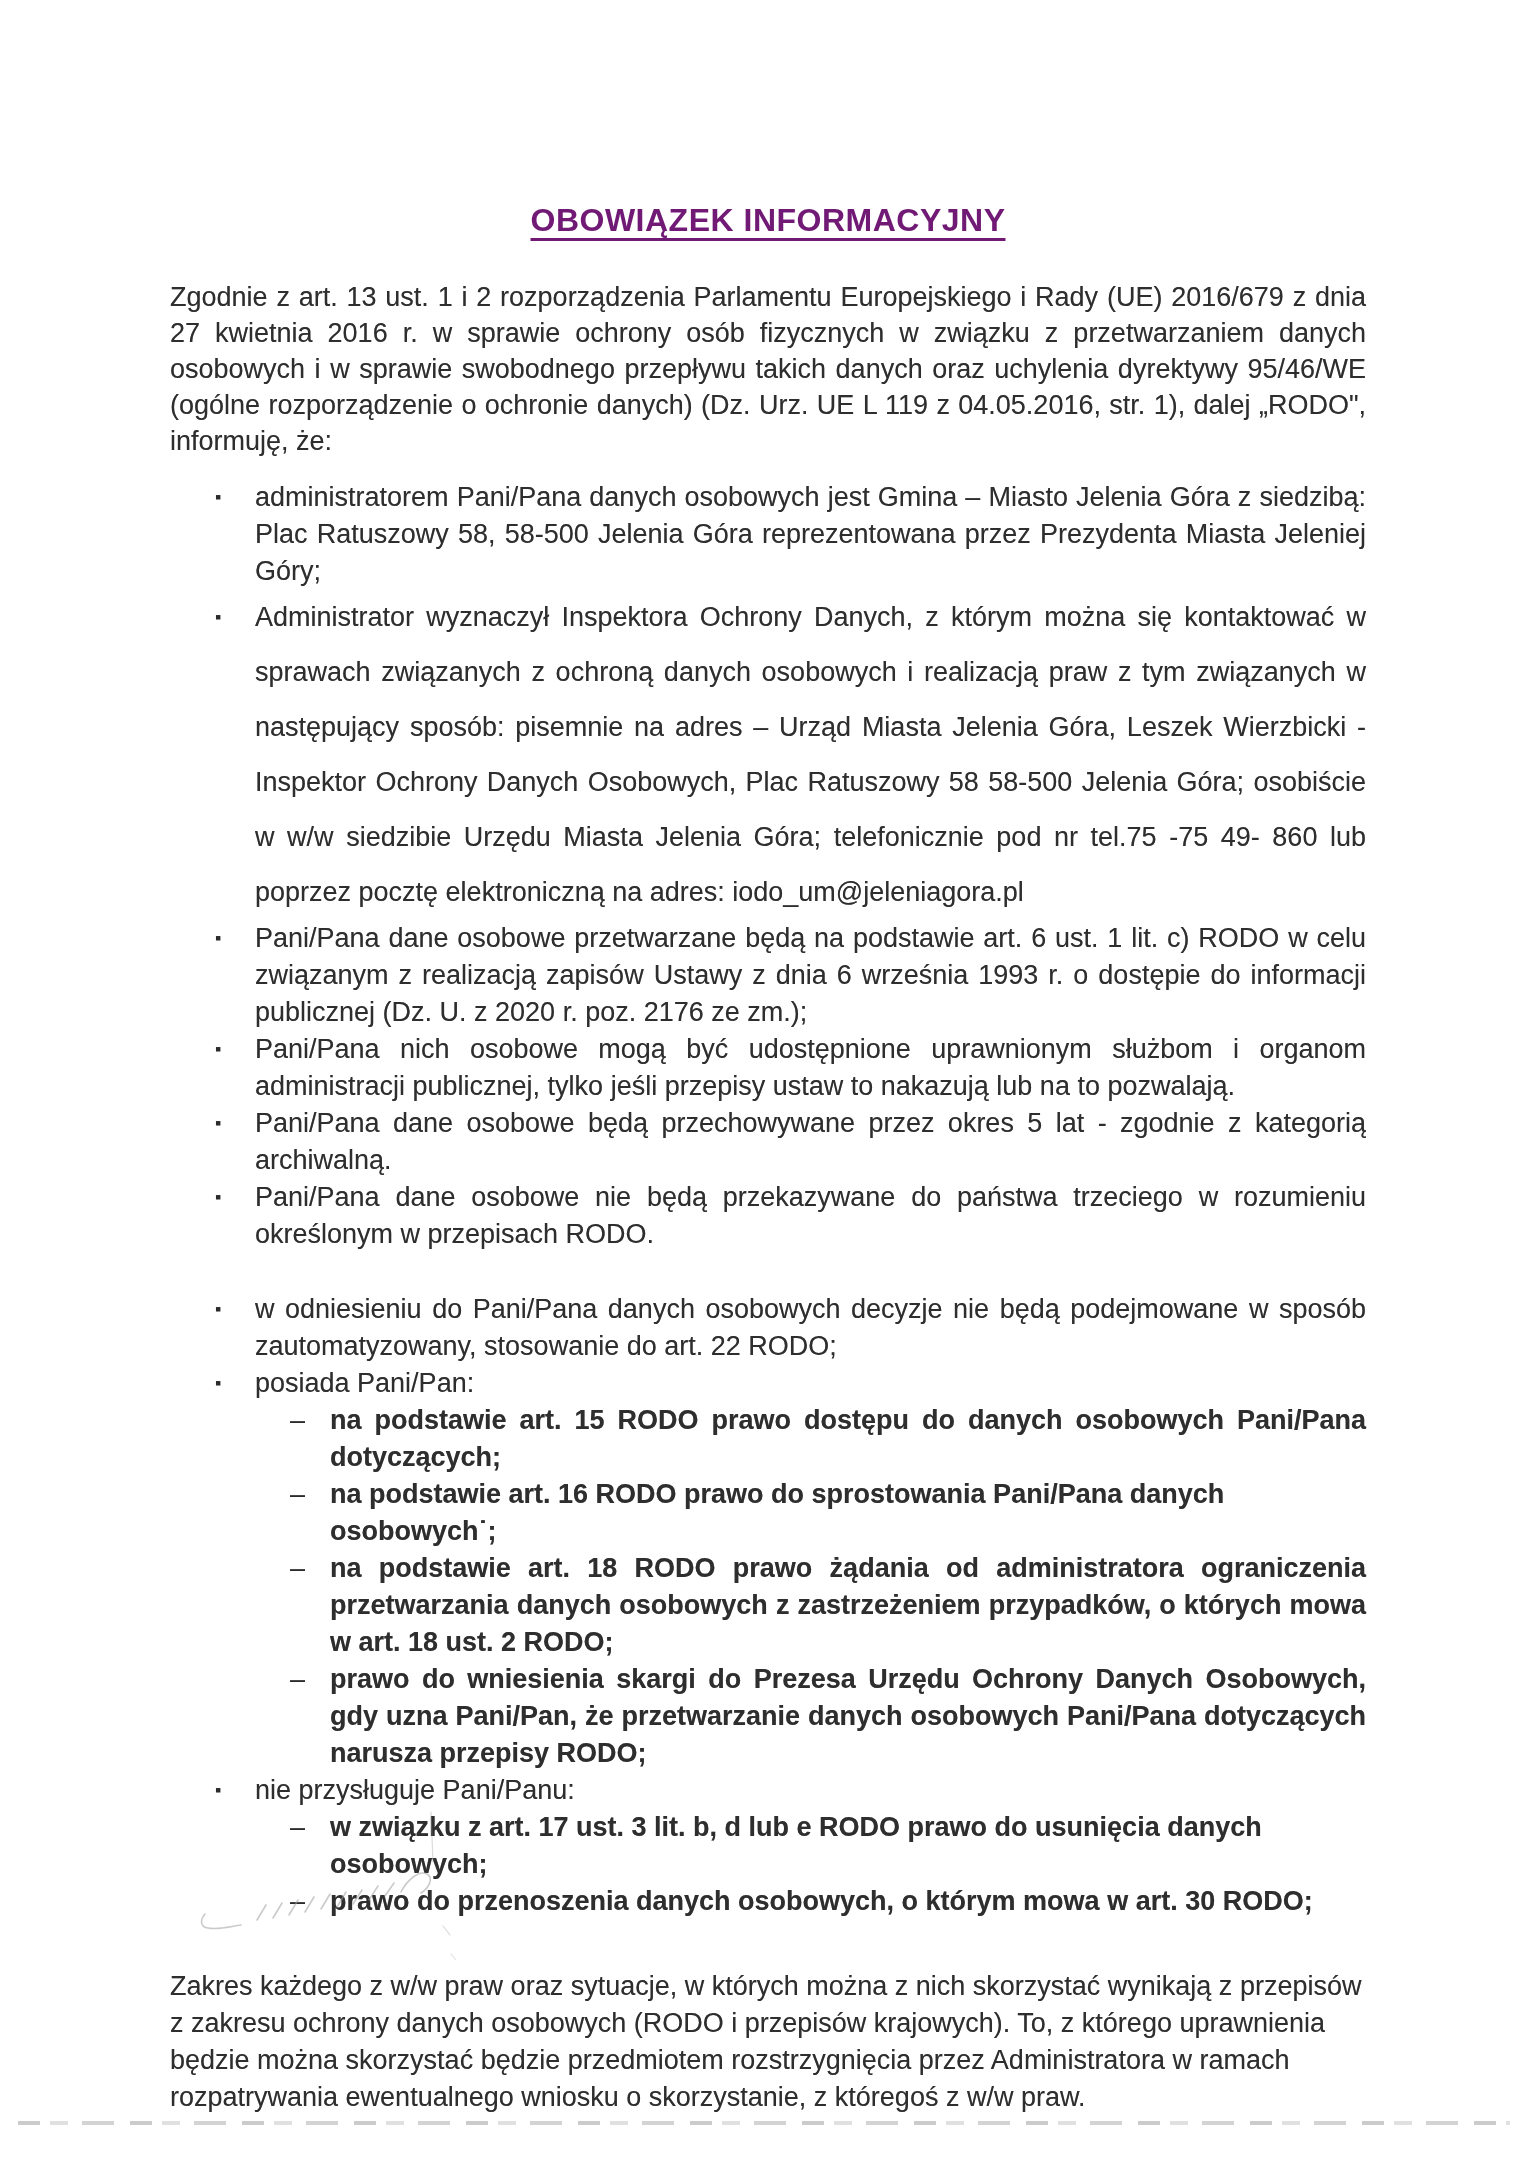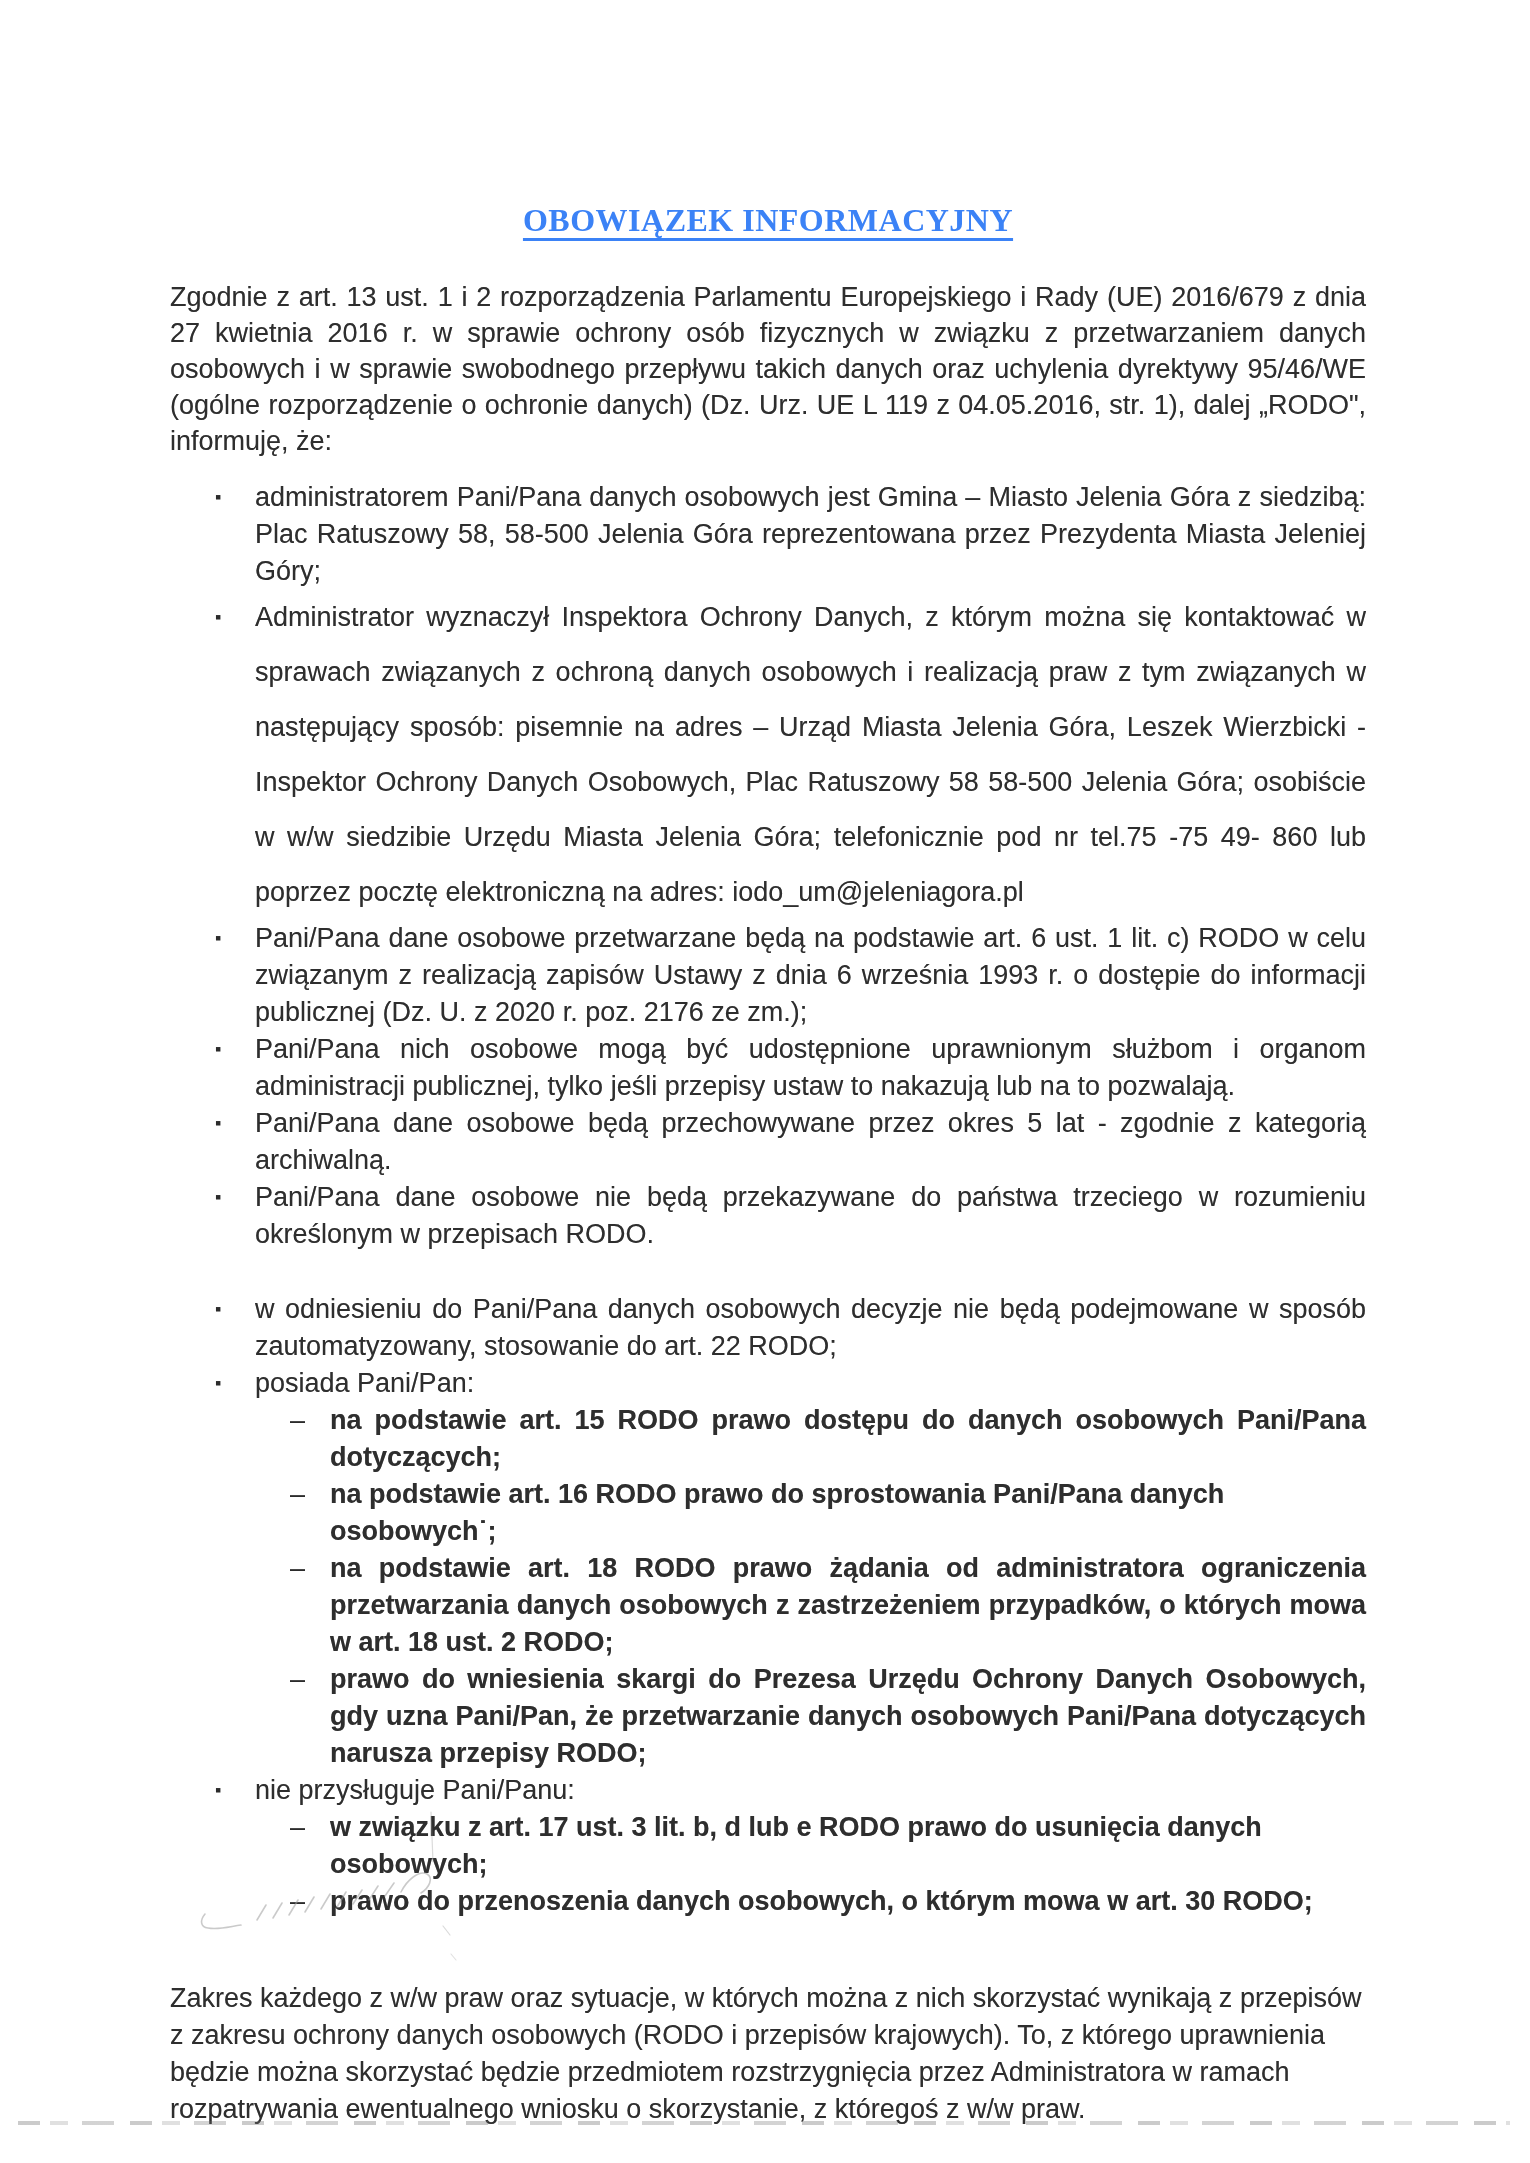--- a/index.html
+++ b/index.html
@@ -20,25 +20,24 @@
     left: 170px;
     top: 0;
     width: 1196px;
   }
   .doc-title {
     margin: 202px 0 0 0;
     text-align: center;
     font-size: 32px;
     font-weight: bold;
     letter-spacing: 0.5px;
-    color: #3b82f6;
+    color: #701a75;
     text-decoration: underline;
     text-decoration-thickness: 3px;
     text-underline-offset: 7px;
-    font-family: Liberation Serif, serif;
   }
   .para {
     font-size: 27px;
     line-height: 36px;
     margin: 0;
     text-shadow: 0 0 0.4px rgba(0,0,0,0.35);
   }
   .justify { text-align: justify; }
   .intro { margin-top: 40px; }
   .blist { margin-top: 20px; }
@@ -93,21 +92,21 @@
   }
   .clock-wrap {
     position: absolute;
     left: 4px;
     top: 5px;
     width: 27px;
     height: 27px;
   }
   .clock-wrap svg { display: block; }
   .closing {
-    margin-top: 60px;
+    margin-top: 48px;
     line-height: 37px;
   }
   .signature-svg {
     position: absolute;
     left: 195px;
     top: 1808px;
     opacity: 0.55;
   }
   .scan-line {
     position: absolute;

